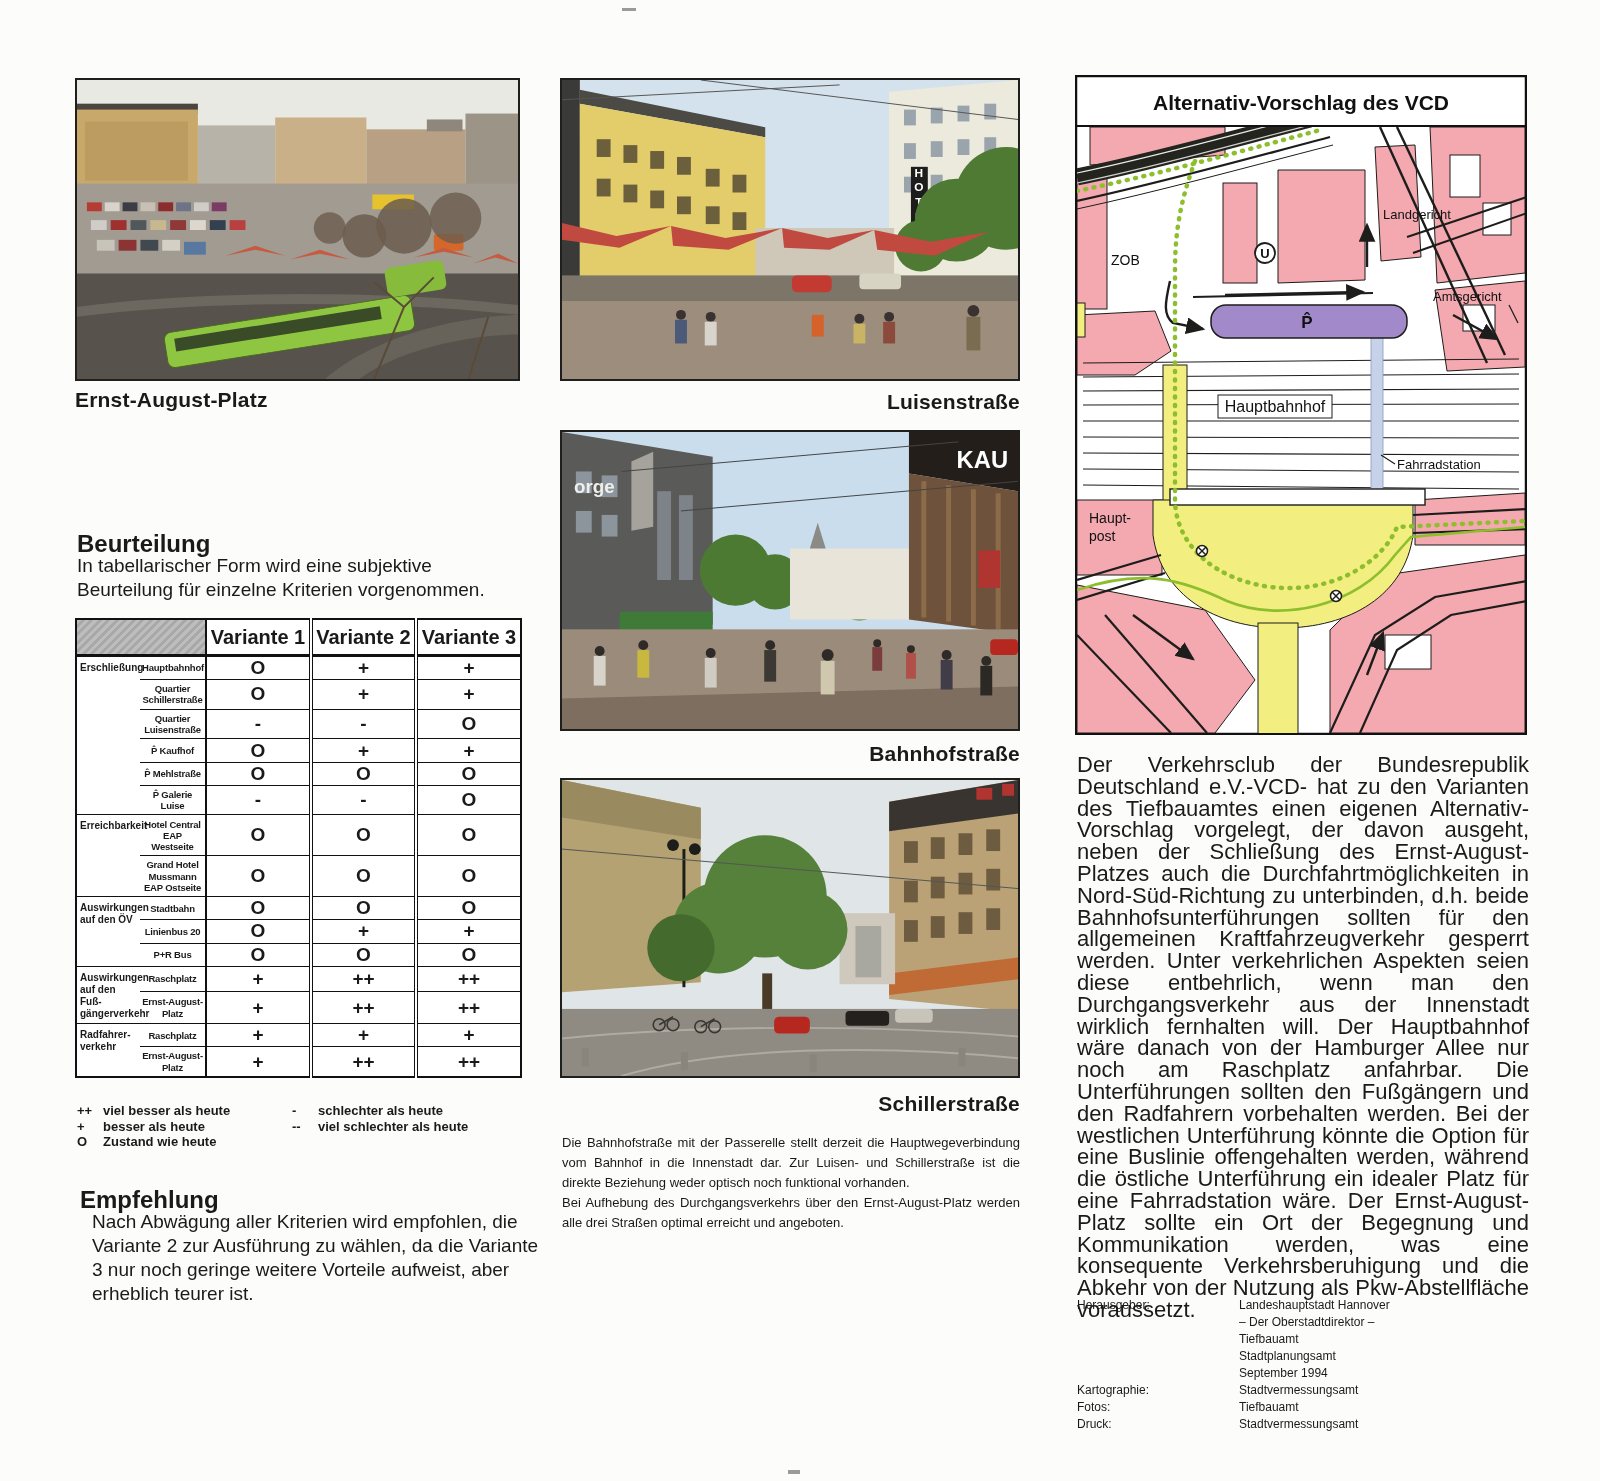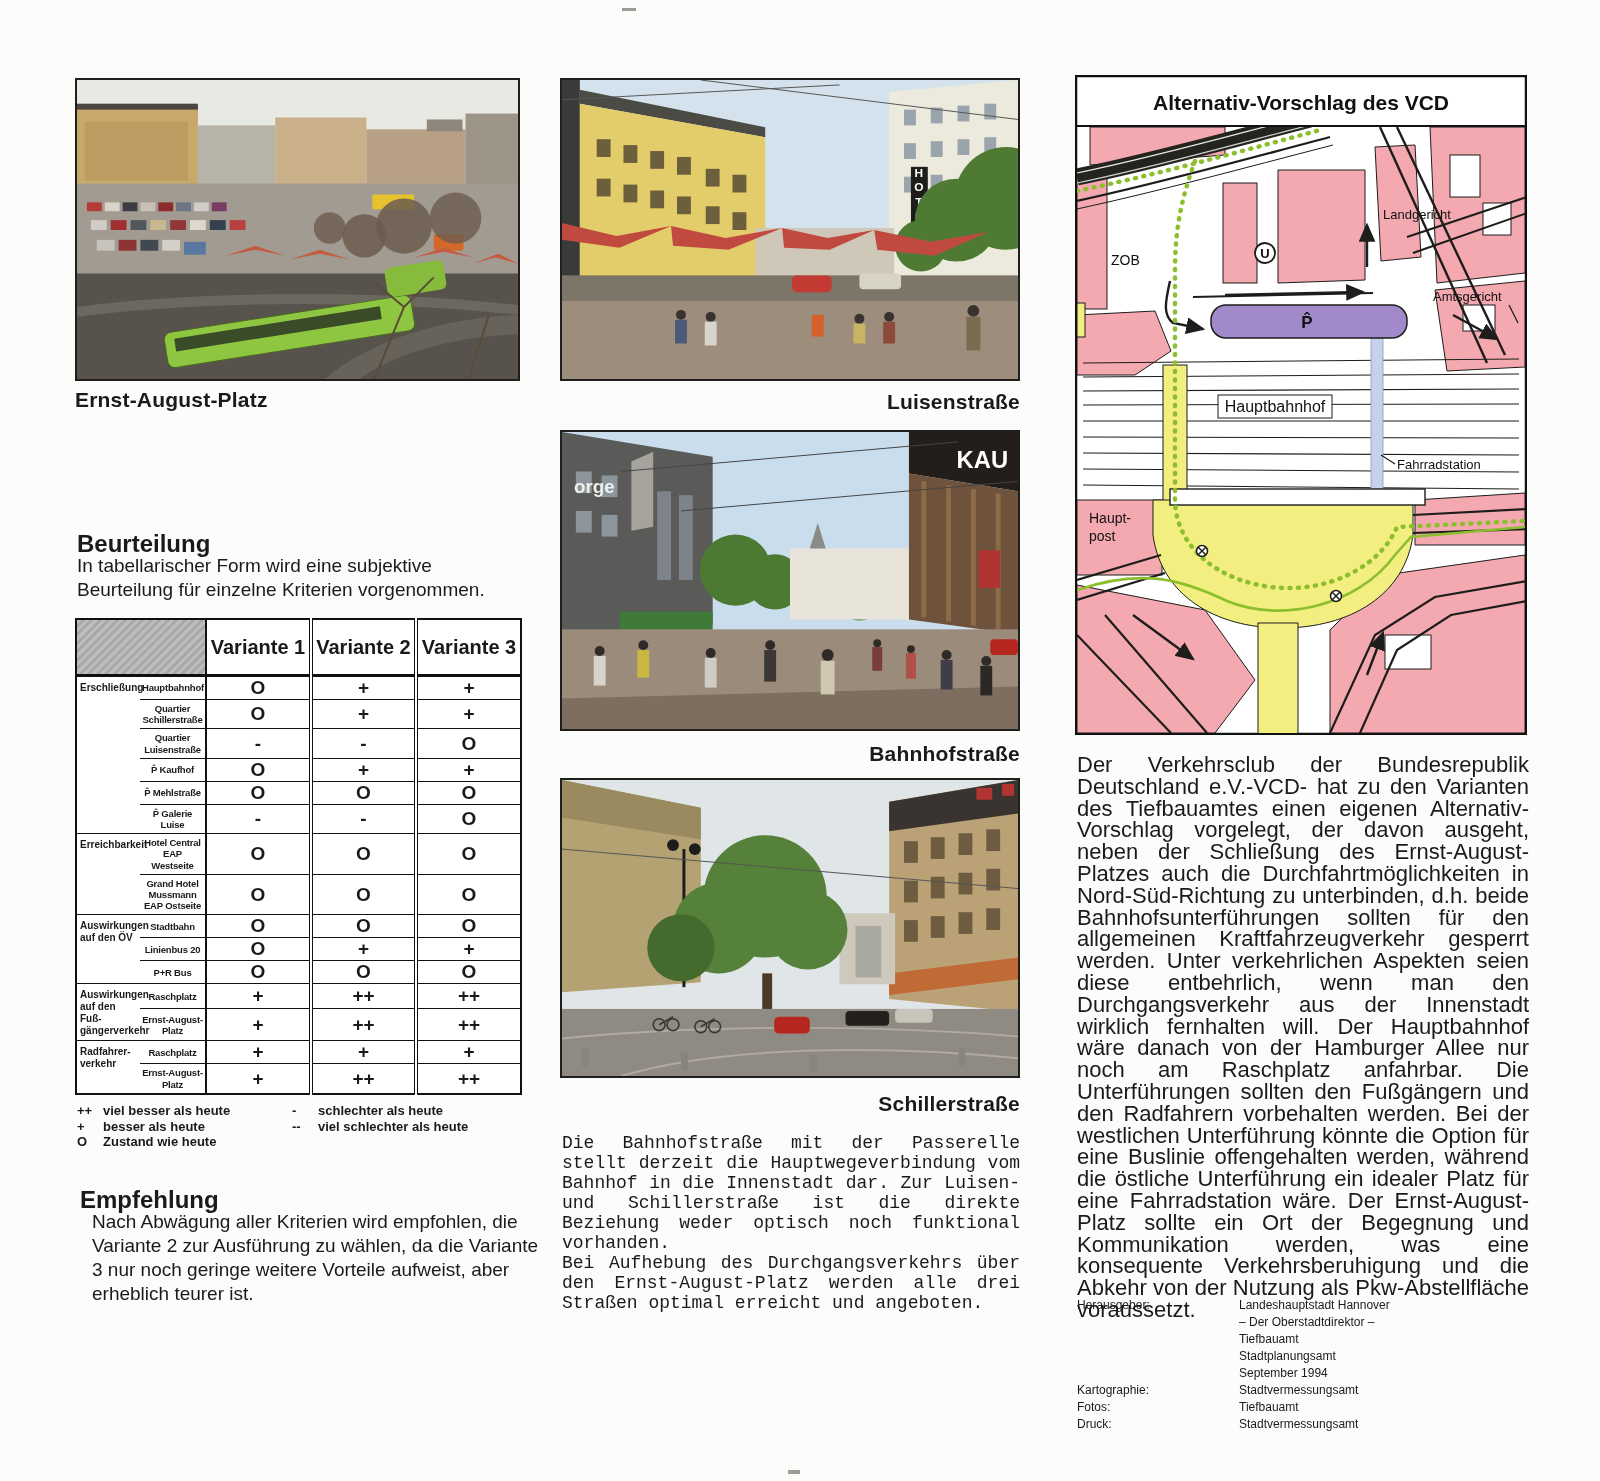--- a/index.html
+++ b/index.html
@@ -7,31 +7,31 @@
     position:relative;width:1600px;height:1481px;background:#fcfcfa;
     font-family:"Liberation Sans","DejaVu Sans",sans-serif;color:#1a1a1a;overflow:hidden;
   }
   .abs{position:absolute;}
   .photo{box-sizing:border-box;border:2px solid #1f1f1d;background:#ddd;}
   .photo svg{display:block;width:100%;height:100%;}
   .caption{font-weight:bold;font-size:21px;letter-spacing:.2px;}
   .r{text-align:right;}
   .h{font-weight:bold;font-size:24px;}
   .body-lg{font-size:19px;line-height:24px;}
-  .body-md{font-size:18px;line-height:20px;text-align:justify;font-family:Liberation Mono, monospace;}
+  .body-md{font-size:13px;line-height:20px;text-align:justify;}
   .body-rt{font-size:22px;line-height:21.8px;text-align:justify;}
   .body-md p,.body-rt p{margin:0;}
 
   
   table.rating{border-collapse:collapse;table-layout:fixed;width:445px;height:460px;
     border:2.5px solid #111;background:#fff;}
   table.rating col.c-cat{width:64px;} table.rating col.c-crit{width:66px;}
   table.rating col.c-val{width:105px;}
   table.rating thead th{border-bottom:3px solid #111;font-size:20px;font-weight:bold;
-    text-align:center;padding:13px 0;height:28px;}
+    text-align:center;padding:3px 0;height:28px;}
   th.corner{background:repeating-linear-gradient(135deg,#bdbdbd 0 3px,#a8a8a8 3px 6px);}
   td.cat{font-size:10px;font-weight:bold;text-align:left;vertical-align:top;
     padding:5px 1px 3px 3px;line-height:1.2;border-bottom:1.6px solid #111;margin-top:38px;}
   td.crit{font-size:9.5px;font-weight:bold;text-align:center;letter-spacing:-.2px;
     padding:3px 2px;line-height:1.18;border-bottom:1.6px solid #111;}
   td.val{font-size:19px;font-weight:bold;text-align:center;border-bottom:1.6px solid #111;padding:0;}
   .bl-strong{border-left:2.5px solid #111;}
   .bl-double{border-left:4px double #111;border-radius:10px;}
   tbody tr:last-child td{border-bottom:none;}
 

